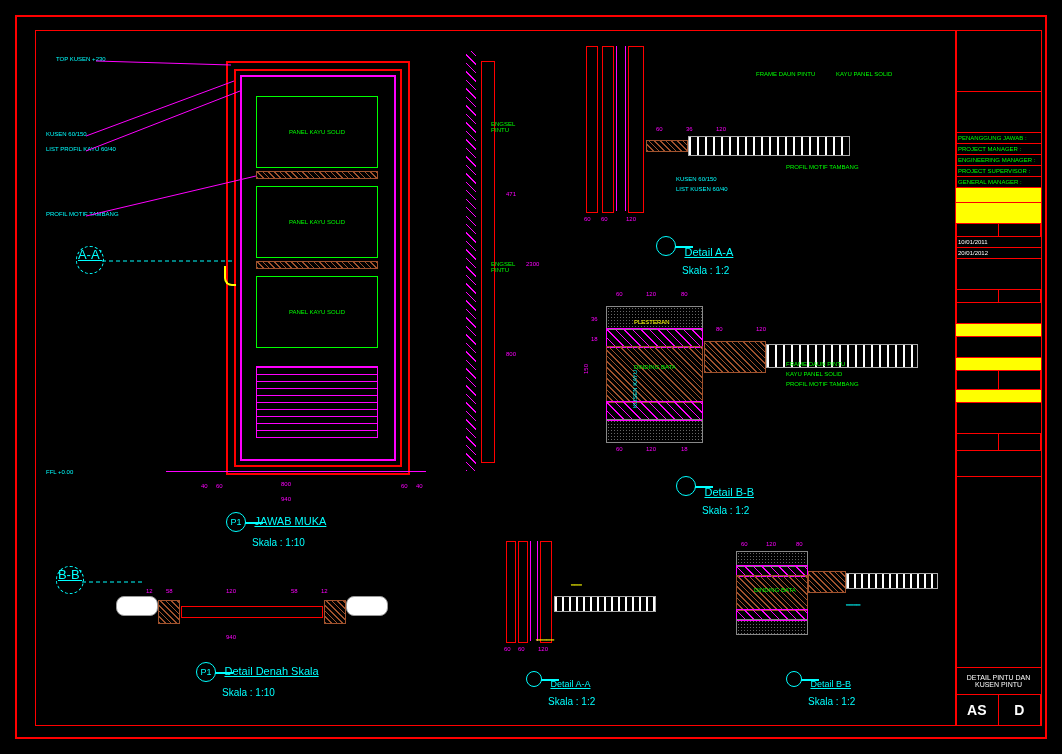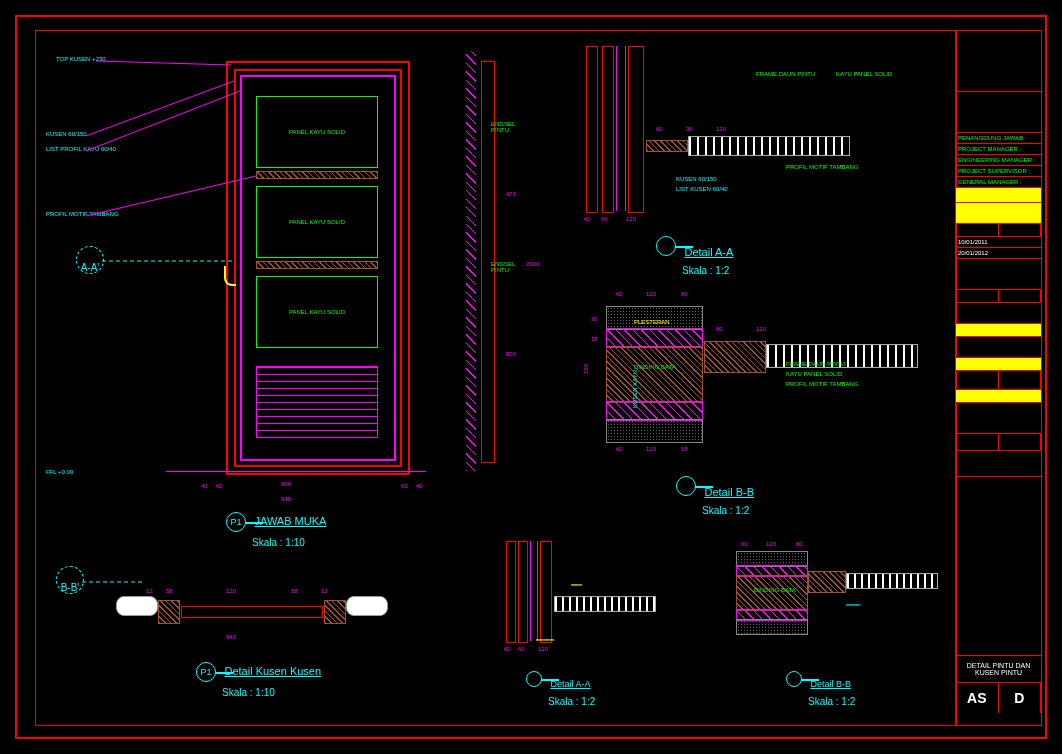--- a/index.html
+++ b/index.html
@@ -50,21 +50,21 @@
     border-bottom: 1px solid red;
   }
   .tb-box-row {
     display:flex;
     border-bottom:1px solid red;
     height: 12px;
   }
   .tb-box-row > div{ flex:1; border-right:1px solid red;}
   .tb-bottom {
     position:absolute;
-    bottom:12px; left:0; right:0;
+    bottom:0; left:0; right:0;
     text-align:center;
     color:#fff;
   }
   .tb-sheet { display:flex; border-top:1px solid red; height:30px; }
   .tb-sheet > div { flex:1; border-right:1px solid red; display:flex; align-items:center; justify-content:center; font-size:14px; font-weight:bold;}
 
   
   .view { position:absolute; }
   .view-title { color:#0ff; font-size:11px; text-decoration: underline; }
   .view-scale { color:#0ff; font-size:10px; }
@@ -89,21 +89,21 @@
   .hatch {
     background: repeating-linear-gradient(45deg, #f0f 0 1px, transparent 1px 6px);
   }
   .hatch-brown {
     background: repeating-linear-gradient(45deg, #a0522d 0 1px, transparent 1px 4px);
     border:1px solid #a0522d;
   }
   .whiteblob { background:#fff; border:1px solid #999; }
   .dash-circle{
     border:1.5px dashed #0ff; border-radius:50%; position:absolute;
-    display:flex; align-items:flex-end; justify-content:center; color:#0ff; font-size:10px;
+    display:flex; align-items:flex-start; justify-content:center; color:#0ff; font-size:13px;text-decoration:underline;
   }
   .hatch-mortar{
     background: radial-gradient(#666 0.5px, transparent 0.5px);
     background-size: 3px 3px;
   }
   .yellow-text{ color:#ff0; font-size:6px; position:absolute;}
   .handle { position:absolute; width:10px; height:18px; border-left:2px solid #ff0; border-bottom:2px solid #ff0; border-bottom-left-radius:8px;}
 </style>
 </head>
 <body>
@@ -203,21 +203,21 @@
       <div class="dim" style="left:110px; top:22px;">58</div>
       <div class="dim" style="left:170px; top:22px;">120</div>
       <div class="dim" style="left:235px; top:22px;">58</div>
       <div class="dim" style="left:265px; top:22px;">12</div>
       <div class="dim" style="left:170px; top:68px;">940</div>
 
       <div style="position:absolute; left:140px; top:95px;">
         <span class="sym-circle">
             <span>P1</span>
           </span>
-        <span class="view-title">Detail Kusen Kusen</span><br>
+        <span class="view-title">Detail Denah Skala</span><br>
         <span style="margin-left:26px" class="view-scale">Skala : 1:10</span>
       </div>
     </div>
 
     <div class="view" style="left:540px; top:15px; width:360px; height:220px;">
       <div class="redline" style="left:10px;top:0;width:10px;height:165px;"></div>
       <div class="redline" style="left:26px;top:0;width:10px;height:165px;"></div>
       <div style="position:absolute;left:40px;top:0;width:8px;height:165px;border-left:1px solid #f0f;border-right:1px solid #f0f;"></div>
       <div class="redline" style="left:52px;top:0;width:14px;height:165px;"></div>
 

